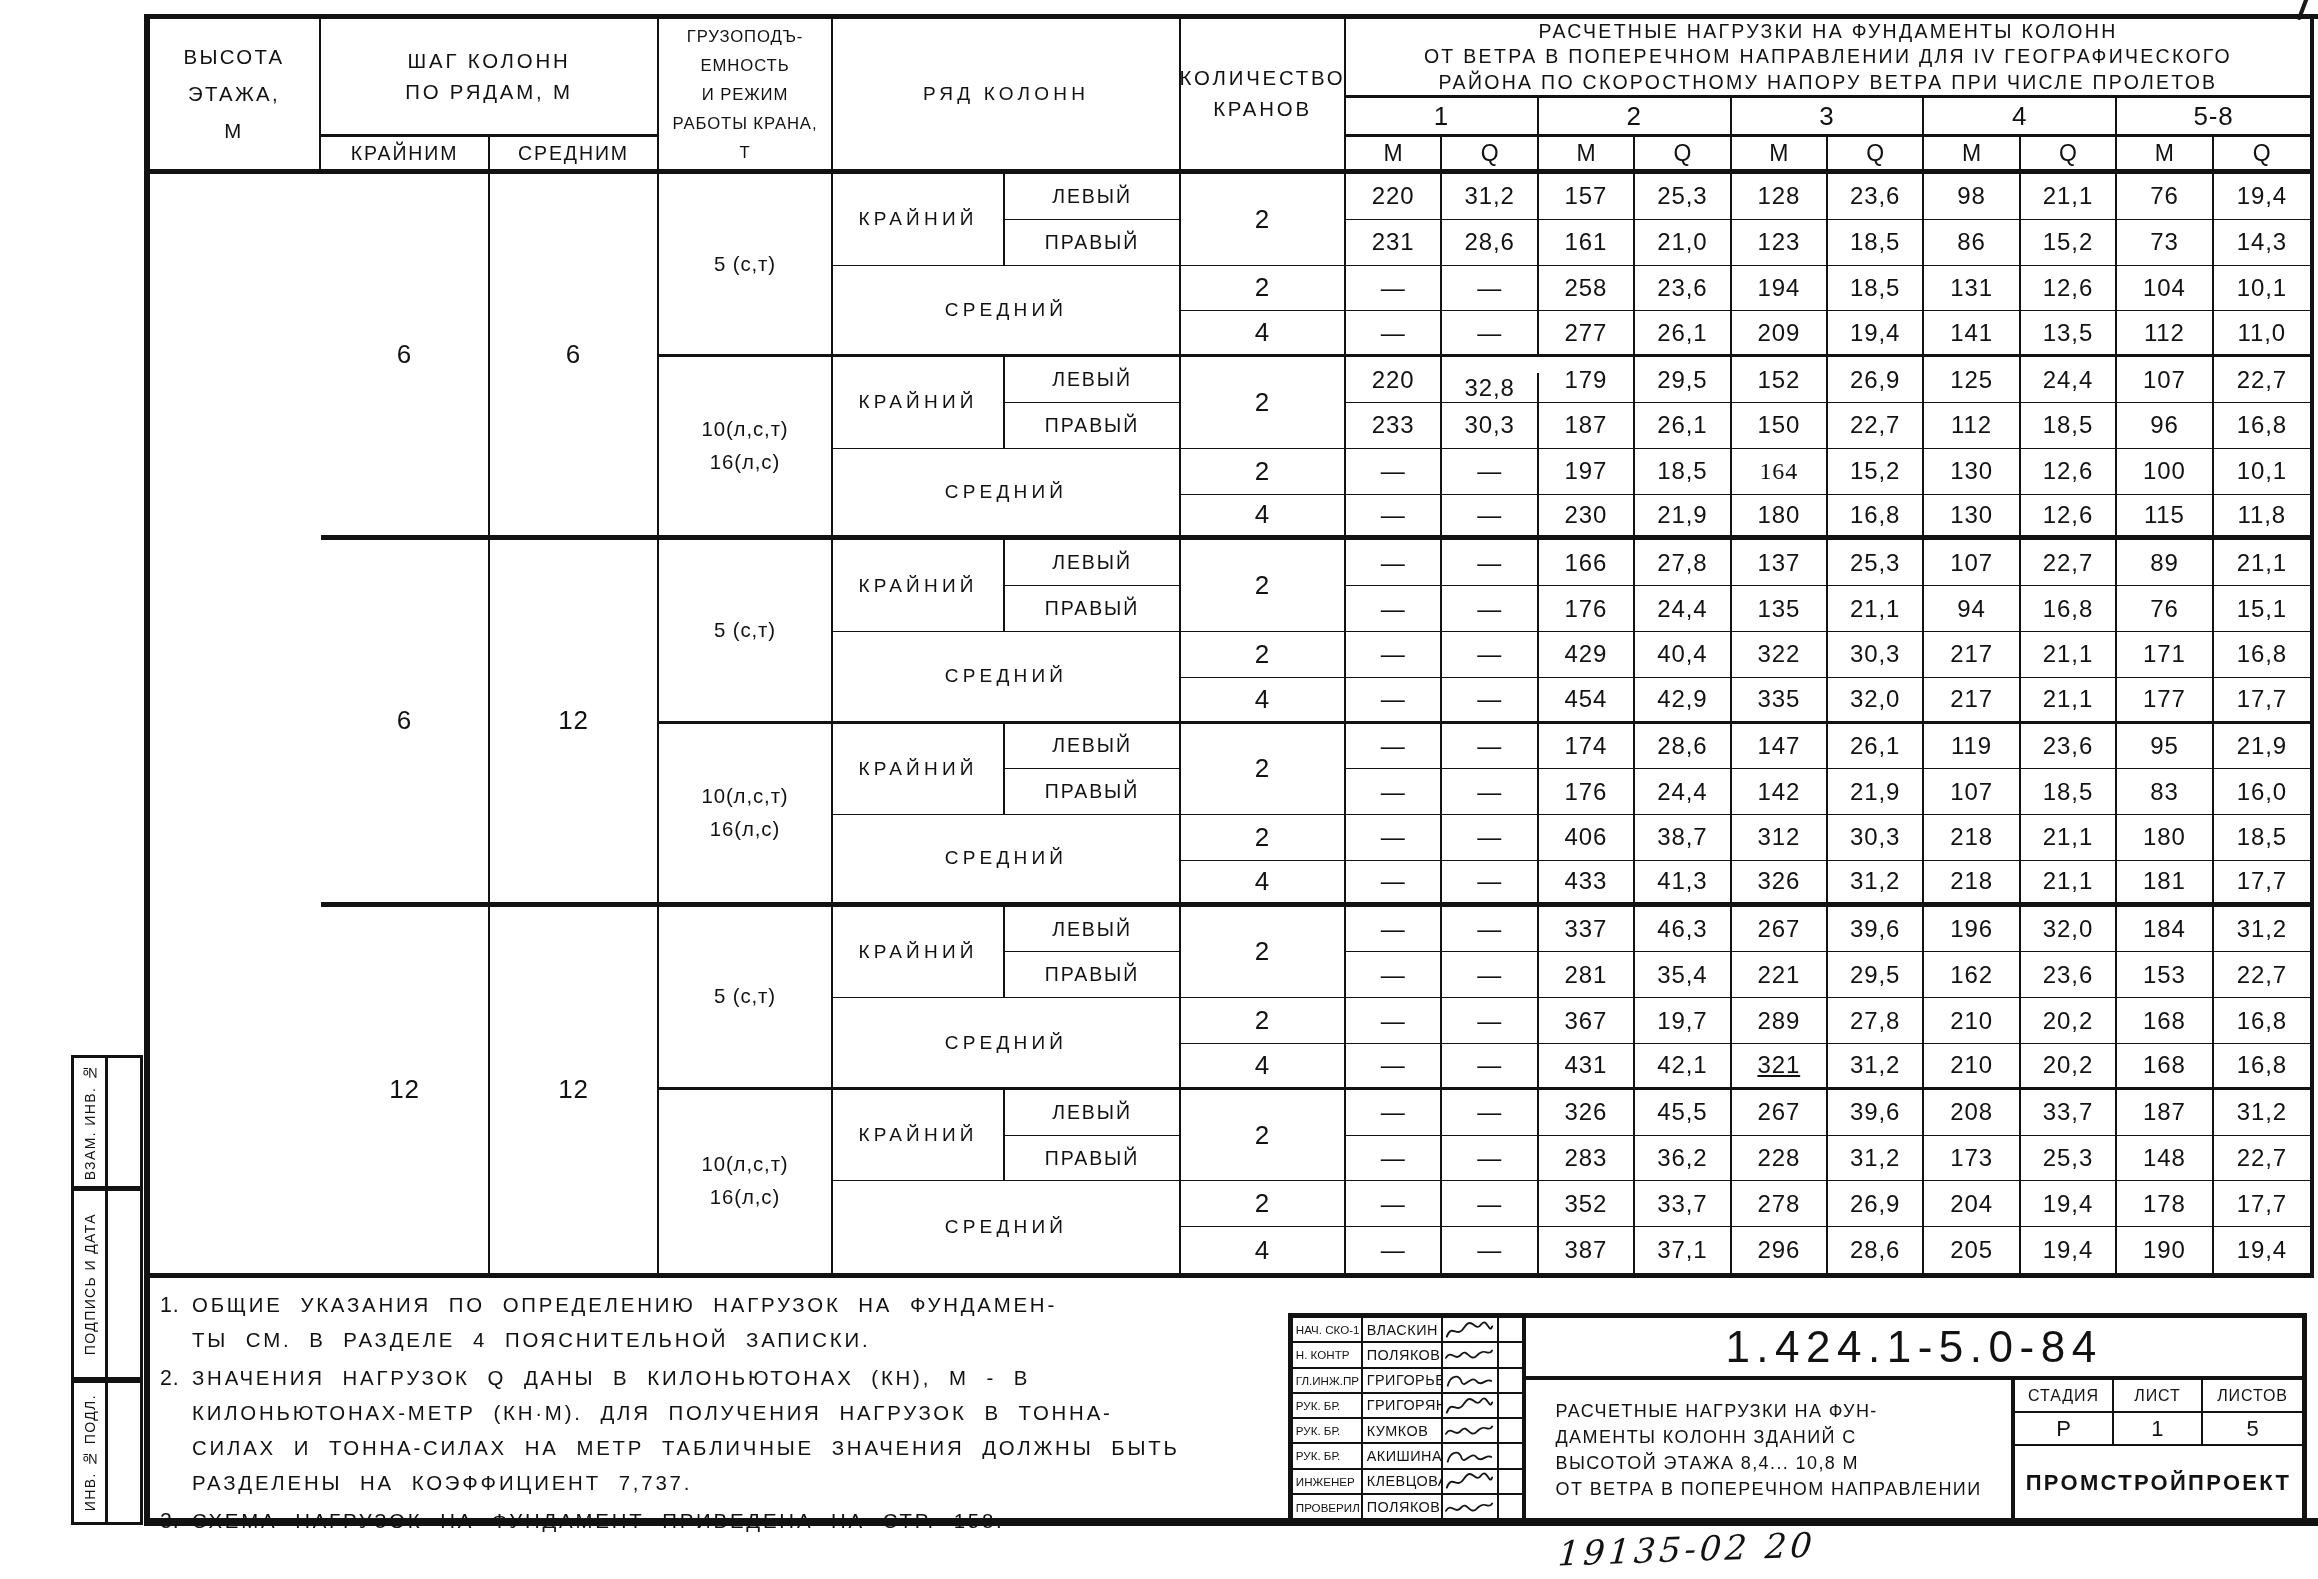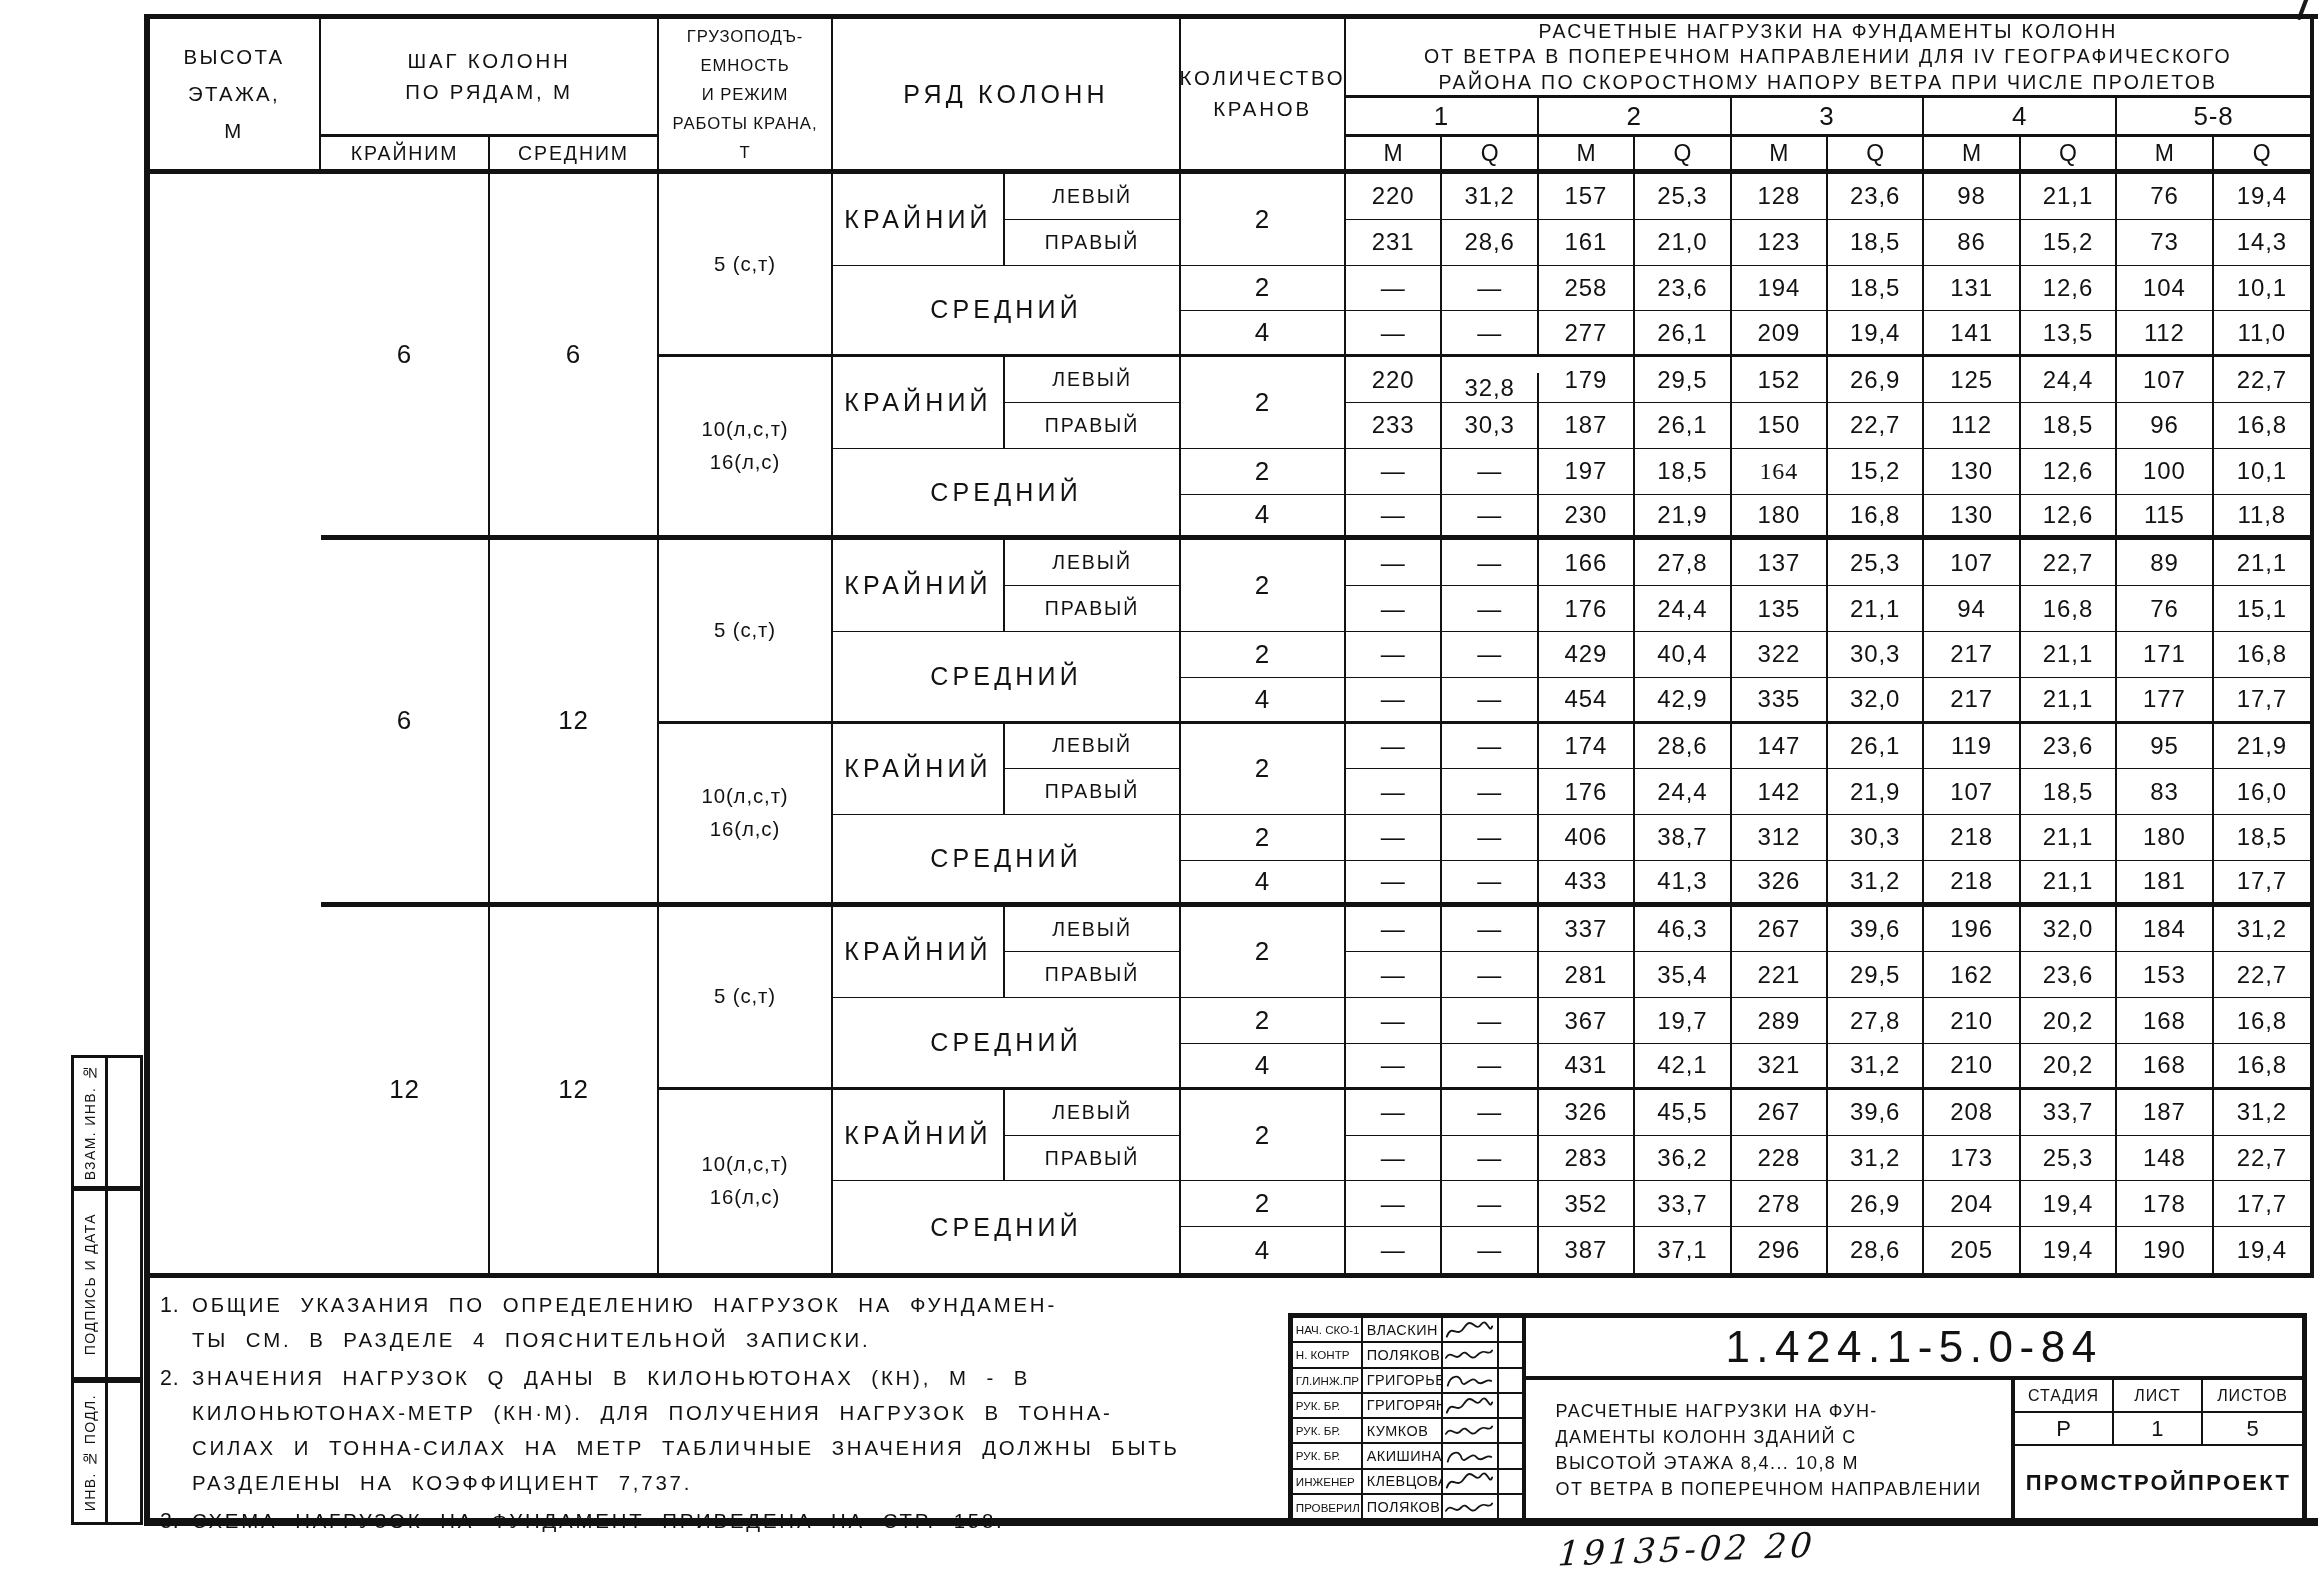--- a/index.html
+++ b/index.html
@@ -29,21 +29,21 @@
 
   .f-h1{font-size:20.4px;line-height:37px;letter-spacing:2.3px;}
   .f-h2{font-size:20.4px;line-height:31px;letter-spacing:2.8px;}
   .f-cap{font-size:16.7px;line-height:29px;letter-spacing:0.9px;}
   .f-sub{font-size:19.5px;letter-spacing:1.9px;}
   .f-loads{font-size:19.5px;line-height:25.5px;letter-spacing:2.3px;}
   .f-span{font-size:26px;letter-spacing:0.9px;}
   .f-mq{font-size:23px;}
   .f-num{font-size:24px;letter-spacing:0.9px;}
   .f-big{font-size:26px;letter-spacing:0.9px;}
-  .f-rowlbl{font-size:25px;letter-spacing:4.2px;}
+  .f-rowlbl{font-size:19px;letter-spacing:4.2px;}
   .f-caplbl{font-size:20.4px;line-height:33px;letter-spacing:0.9px;}
 
   
   #notes{position:absolute;left:160px;top:1288px;width:1127px;}
   .note{display:flex;margin:0 0 2.8px 0;}
   .note-num{font-size:21.3px;line-height:35px;width:32px;flex:0 0 32px;letter-spacing:0.9px;}
   .note-text{font-size:20.4px;line-height:35px;letter-spacing:2.8px;word-spacing:9.3px;}
 
   
   #tblock{position:absolute;left:1288px;top:1313px;width:1019px;height:212px;box-sizing:border-box;
@@ -895,21 +895,21 @@
       </div>
       <div class="c bm" style="grid-area: 23 / 9 / span 1 / span 1;">
         <span class="t f-num">—</span>
       </div>
       <div class="c bm" style="grid-area: 23 / 10 / span 1 / span 1;">
         <span class="t f-num">431</span>
       </div>
       <div class="c bm" style="grid-area: 23 / 11 / span 1 / span 1;">
         <span class="t f-num">42,1</span>
       </div>
-      <div class="c bm" style="grid-area: 23 / 12 / span 1 / span 1;">
+      <div class="c bm" style="grid-area: 23 / 12 / span 1 / span 1; text-decoration: underline;">
         <span class="t f-num">321</span>
       </div>
       <div class="c bm" style="grid-area: 23 / 13 / span 1 / span 1;">
         <span class="t f-num">31,2</span>
       </div>
       <div class="c bm" style="grid-area: 23 / 14 / span 1 / span 1;">
         <span class="t f-num">210</span>
       </div>
       <div class="c bm" style="grid-area: 23 / 15 / span 1 / span 1;">
         <span class="t f-num">20,2</span>

